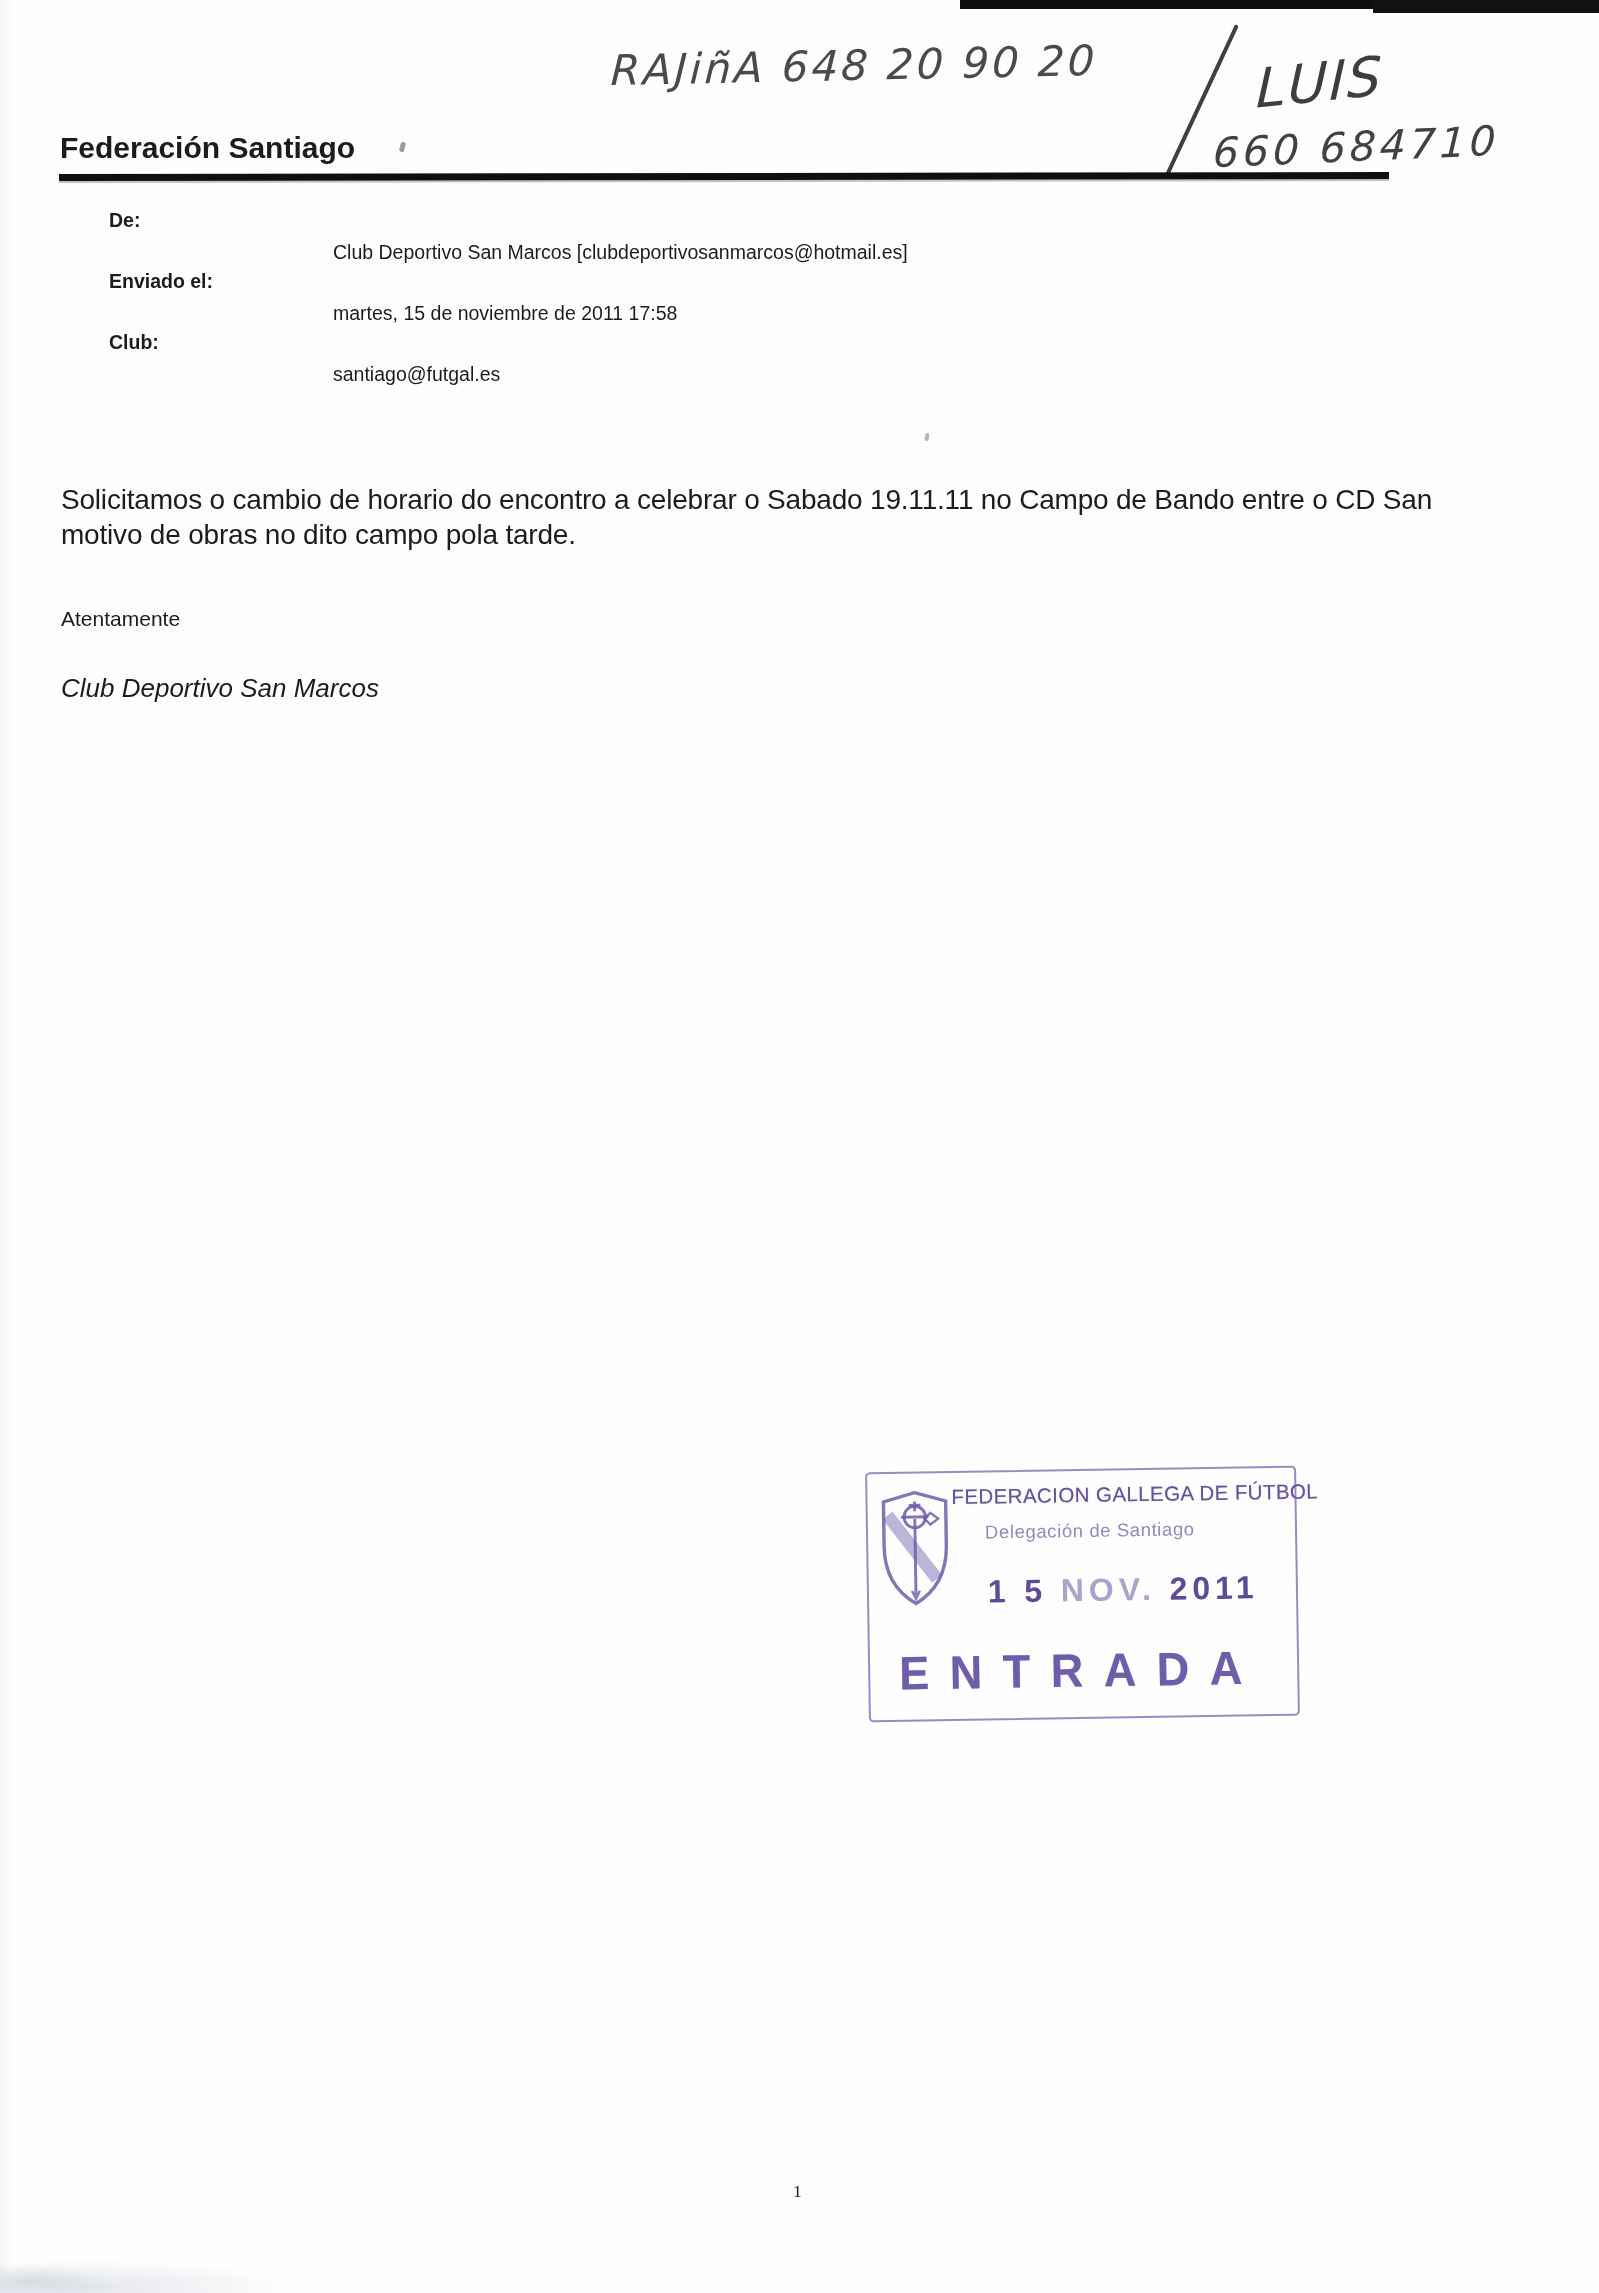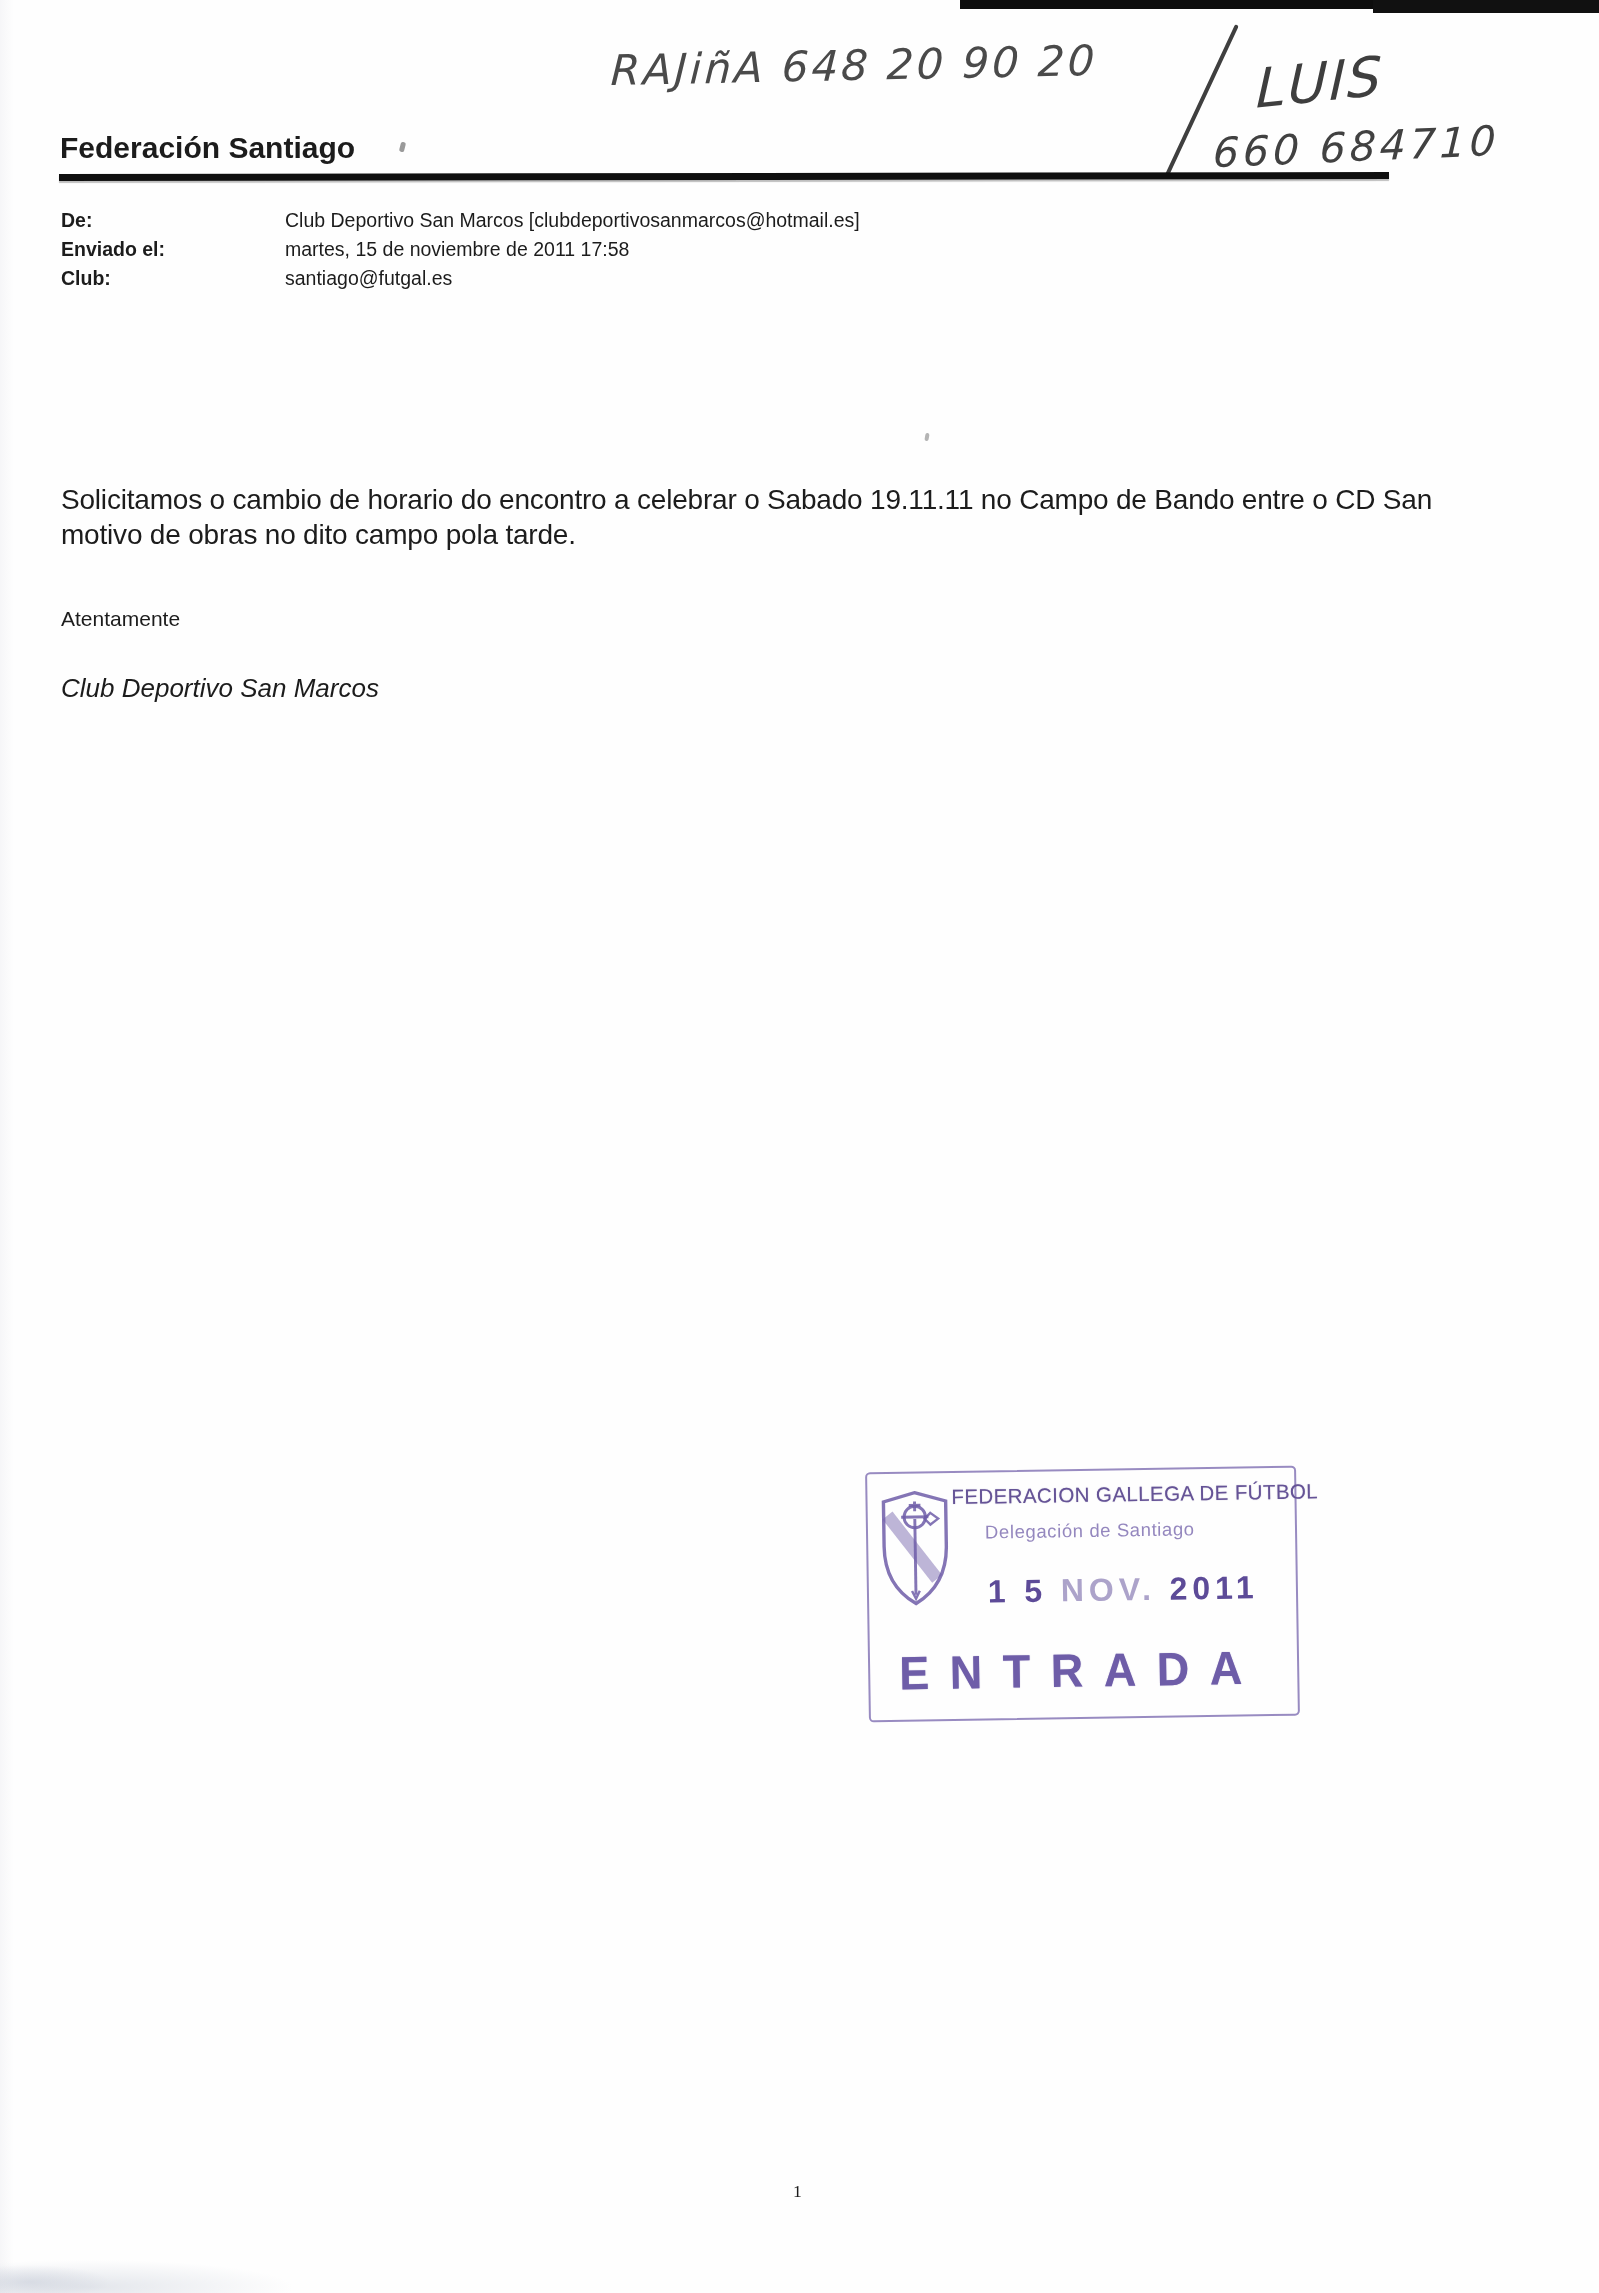--- a/index.html
+++ b/index.html
@@ -36,22 +36,22 @@
   .hw-name{left:1256px;top:51px;font-size:54px;letter-spacing:2px;transform:rotate(-6deg) skewX(-8deg);color:#3e3e3e;}
   .hw-phone{left:1213px;top:123px;font-size:41px;letter-spacing:3.9px;transform:rotate(-2.5deg) skewX(-5deg);color:#414141;}
 
   
   .title{position:absolute;left:60px;top:131px;font-size:30px;font-weight:bold;letter-spacing:0px;}
   .title-rule{position:absolute;left:59px;top:173px;width:1330px;height:6.8px;background:#0f0f0f;box-shadow:0 2px 1px rgba(0,0,0,.25);transform:rotate(-0.08deg);}
 
   
   .fields{position:absolute;left:61px;top:206px;font-size:19.5px;line-height:29px;}
   .field-row{display:flex;}
-  .field-label{width:224px;font-weight:bold;}
-  .field-value{white-space:nowrap;}
+  .field-label{width:224px;font-weight:bold;margin-left:48px;}
+  .field-value{white-space:nowrap;margin-top:32px;}
 
   
   .body-par{position:absolute;left:61px;top:482px;font-size:28px;line-height:35px;letter-spacing:-0.2px;}
   .closing{position:absolute;left:61px;top:607px;font-size:21px;}
   .signature{position:absolute;left:61px;top:673px;font-size:26px;font-style:italic;}
 
   
   .stamp{
     position:absolute;left:867px;top:1469px;width:427px;height:246px;
     border:2.9px solid rgba(126,110,178,.8);

